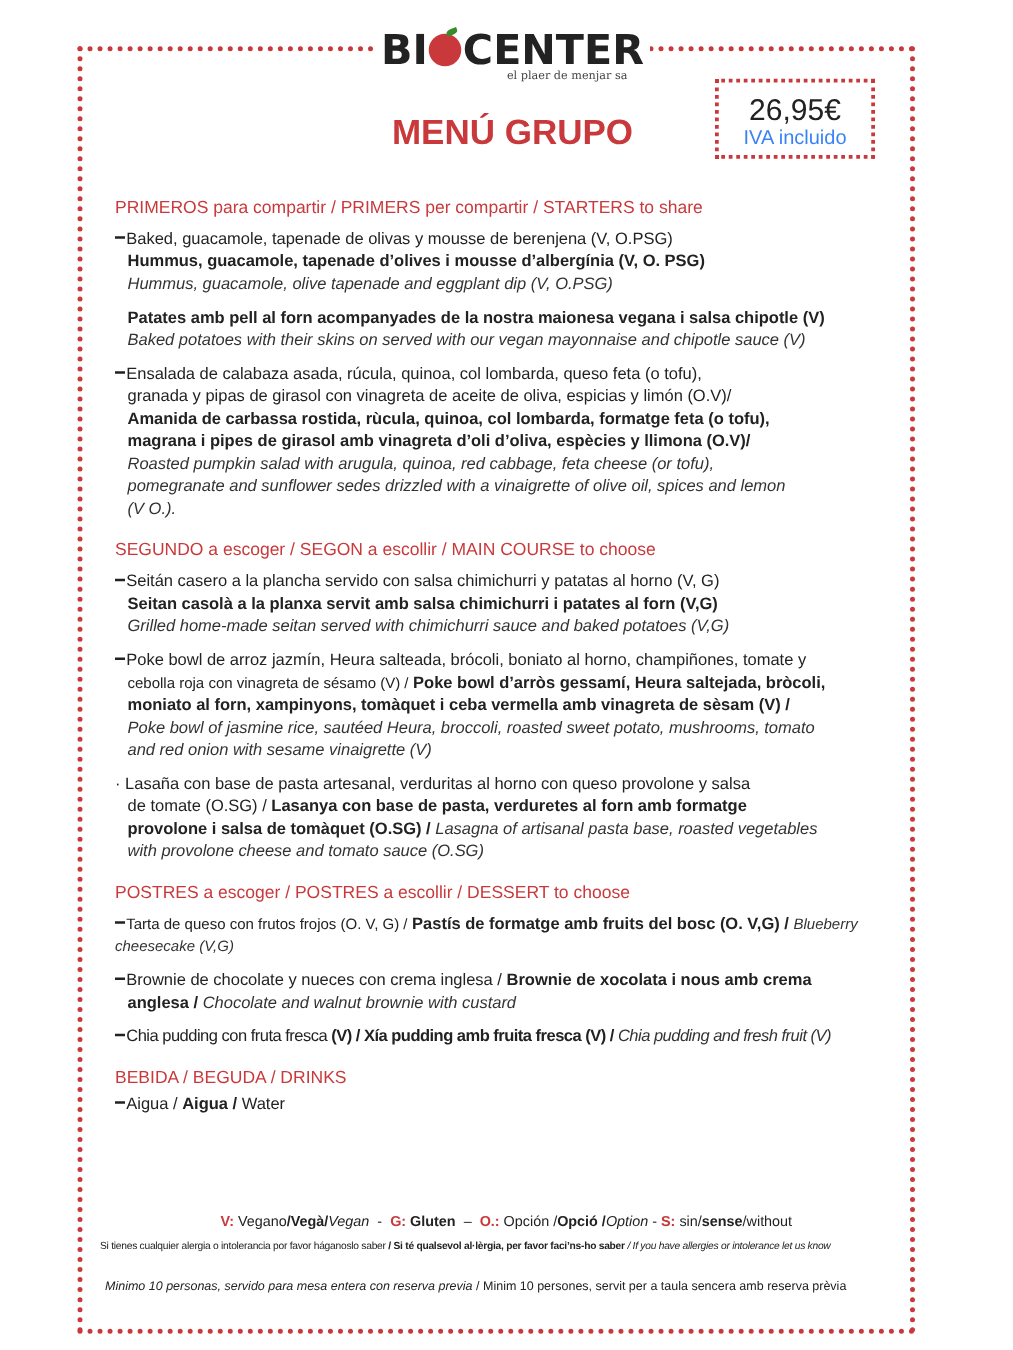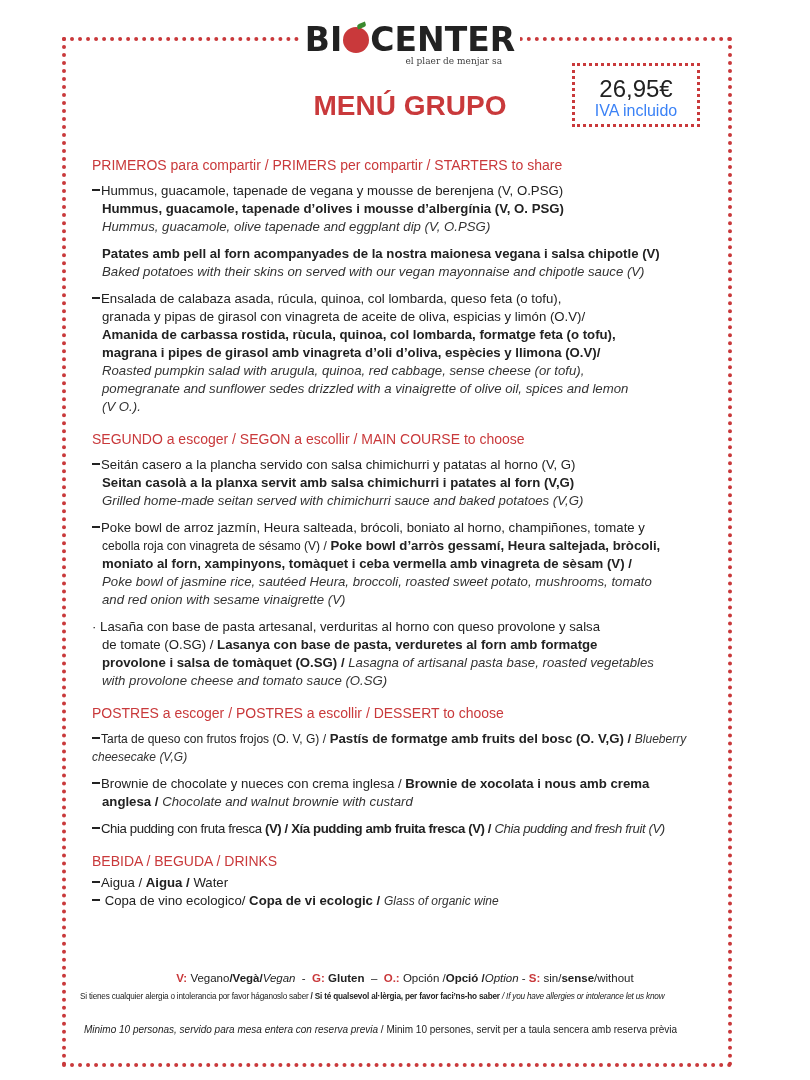--- a/index.html
+++ b/index.html
@@ -46,34 +46,34 @@
 <div class="price-box">
   <div class="price">26,95€</div>
   <div class="price-note">IVA incluido</div>
 </div>
 
 <div class="content">
 
   <div class="sec"><span>PRIMEROS para compartir</span> <b>/ <span>PRIMERS per compartir</span> /</b> <span>STARTERS to share</span></div>
 
   <div class="item">
-    <span class="l1"><span class="dash"></span><span>Hummus, guacamole, tapenade de vegana y mousse de berenjena (V, O.PSG)</span></span>
+    <span class="l1"><span class="dash"></span><span>Baked, guacamole, tapenade de olivas y mousse de berenjena (V, O.PSG)</span></span>
     <span class="ind b">Hummus, guacamole, tapenade d’olives i mousse d’albergínia (V, O. PSG)</span>
     <span class="ind i">Hummus, guacamole, olive tapenade and eggplant dip (V, O.PSG)</span>
   </div>
   <div class="item">
     <span class="ind b">Patates amb pell al forn acompanyades de la nostra maionesa vegana i salsa chipotle (V)</span>
     <span class="ind i">Baked potatoes with their skins on served with our vegan mayonnaise and chipotle sauce (V)</span>
   </div>
   <div class="item" style="margin-bottom:14px;">
     <span class="l1"><span class="dash"></span><span>Ensalada de calabaza asada, rúcula, quinoa, col lombarda, queso feta (o tofu),</span></span>
     <span class="ind">granada y pipas de girasol con vinagreta de aceite de oliva, espicias y limón (O.V)/</span>
     <span class="ind b">Amanida de carbassa rostida, rùcula, quinoa, col lombarda, formatge feta (o tofu),</span>
     <span class="ind b">magrana i pipes de girasol amb vinagreta d’oli d’oliva, espècies y llimona (O.V)/</span>
-    <span class="ind i">Roasted pumpkin salad with arugula, quinoa, red cabbage, sense cheese (or tofu),</span>
+    <span class="ind i">Roasted pumpkin salad with arugula, quinoa, red cabbage, feta cheese (or tofu),</span>
     <span class="ind i">pomegranate and sunflower sedes drizzled with a vinaigrette of olive oil, spices and lemon</span>
     <span class="ind i">(V O.).</span>
   </div>
 
   <div class="sec"><span>SEGUNDO a escoger</span> <b>/ <span>SEGON a escollir</span> /</b> <span>MAIN COURSE to choose</span></div>
 
   <div class="item">
     <span class="l1"><span class="dash"></span><span>Seitán casero a la plancha servido con salsa chimichurri y patatas al horno (V, G)</span></span>
     <span class="ind b">Seitan casolà a la planxa servit amb salsa chimichurri i patates al forn (V,G)</span>
     <span class="ind i">Grilled home-made seitan served with chimichurri sauce and baked potatoes (V,G)</span>
@@ -104,23 +104,20 @@
   </div>
   <div class="item" style="margin-bottom:14px; letter-spacing:-0.4px;">
     <span class="l1"><span class="dash"></span><span>Chia pudding con fruta fresca</span> <span class="b">(V) /</span> <span class="b">Xía pudding amb fruita fresca (V) /</span> <span class="i">Chia pudding and fresh fruit (V)</span></span>
   </div>
 
   <div class="sec" style="margin-bottom:4px;"><span>BEBIDA</span> <b>/ <span>BEGUDA</span> /</b> <span>DRINKS</span></div>
 
   <div>
     <span class="l1"><span class="dash"></span><span>Aigua /</span> <span class="b">Aigua /</span> <span>Water</span></span>
   </div>
-  <div>
-    <span class="l1"><span class="dash"></span> <span>Copa de vino ecologico/</span> <span class="b">Copa de vi ecologic /</span> <span class="i" style="font-size:12px;">Glass of organic wine</span></span>
-  </div>
 </div>
 
 <div class="legend">
   <span class="k">V:</span> <span>Vegano</span><b>/Vegà/</b><i>Vegan</i><span style="white-space:pre">  -  </span><span class="k">G:</span> <b>Gluten</b><span style="white-space:pre">  –  </span><span class="k">O.:</span> <span>Opción /</span><b>Opció /</b><i>Option</i><span style="white-space:pre"> - </span><span class="k">S:</span> <span>sin/</span><b>sense</b><span>/without</span>
 </div>
 
 <div class="allergy">
   <span>Si tienes cualquier alergia o intolerancia por favor háganoslo saber</span><b> / Si té qualsevol al·lèrgia, per favor faci’ns-ho saber </b><i>/ If you have allergies or intolerance let us know</i>
 </div>
 

